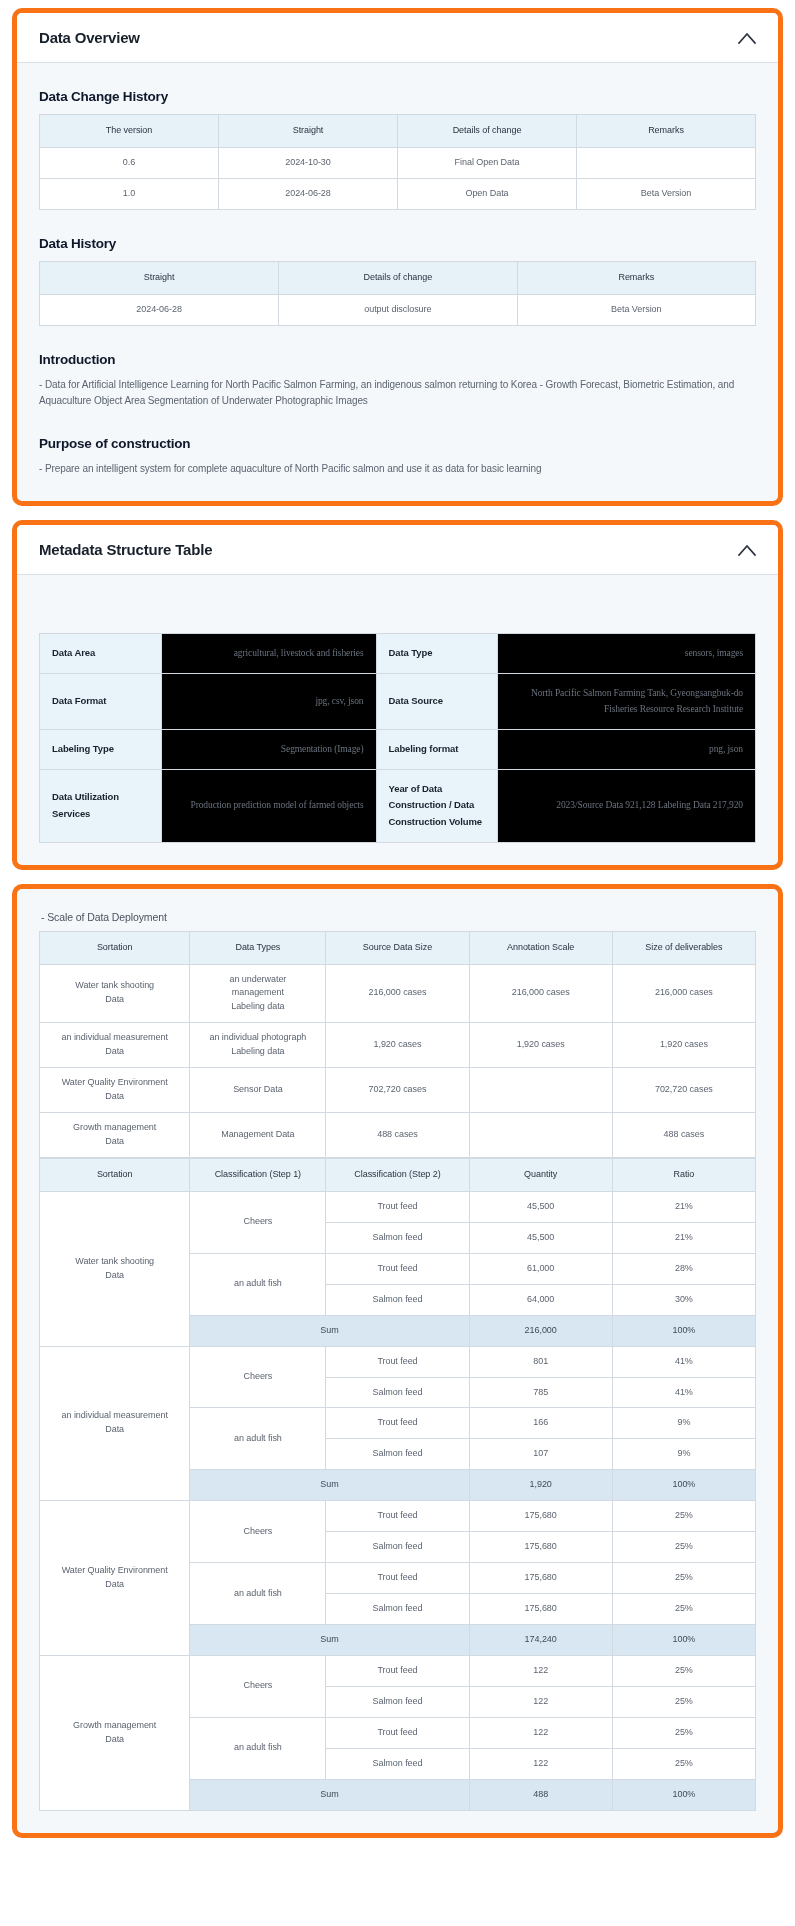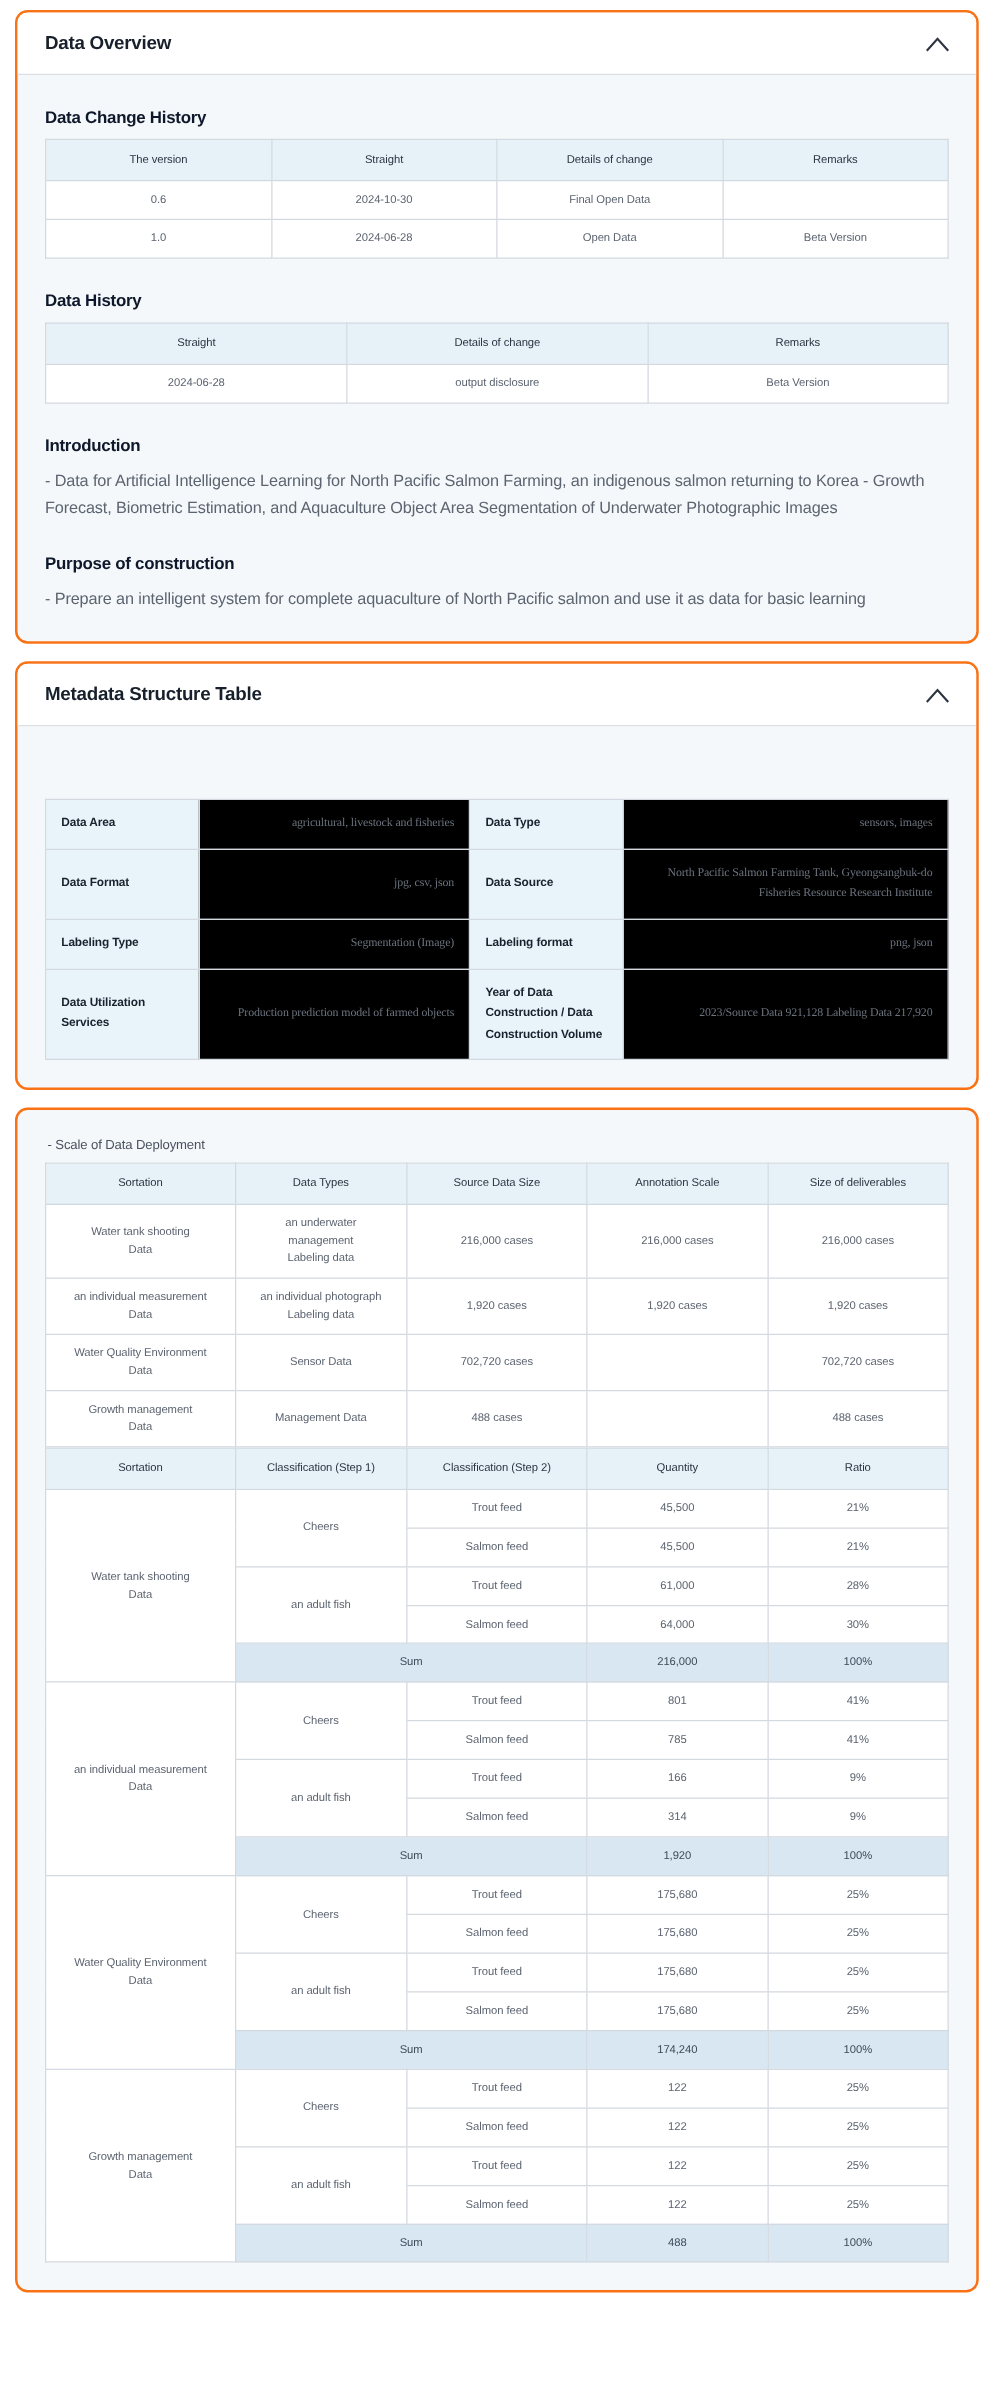--- a/index.html
+++ b/index.html
@@ -9,21 +9,21 @@
     font-family: "Liberation Sans", sans-serif;
   }
   body {
     width: 795px;
     min-height: 1926px;
     padding: 8px 12px 14px 12px;
   }
 
   
   .panel {
-    border: 2px solid #f97316;
+    border: 5px solid #f97316;
     border-radius: 10px;
     background: #f4f8fb;
     margin-bottom: 14px;
     overflow: hidden;
   }
   .panel-header {
     background: #ffffff;
     border-bottom: 1px solid #dcdfe4;
     height: 50px;
     display: flex;
@@ -50,21 +50,21 @@
   
   .sub-heading {
     font-size: 13.5px;
     font-weight: bold;
     color: #0f172a;
     margin: 8px 0 10px 0;
     letter-spacing: -0.2px;
   }
   .sub-heading.spaced { margin-top: 26px; }
   .body-text {
-    font-size: 13px;
+    font-size: 10px;
     color: #5c6470;
     line-height: 1.65;
     margin: 0 0 2px 0;
     letter-spacing: -0.1px;
   }
   .small-label {
     font-size: 10.5px;
     color: #4a525e;
     margin: 4px 0 8px 2px;
     letter-spacing: -0.1px;
@@ -380,21 +380,21 @@
             <td>41%</td>
           </tr>
           <tr>
             <td rowspan="2">an adult fish</td>
             <td>Trout feed</td>
             <td>166</td>
             <td>9%</td>
           </tr>
           <tr>
             <td>Salmon feed</td>
-            <td>314</td>
+            <td>107</td>
             <td>9%</td>
           </tr>
           <tr class="sum-row">
             <td colspan="2">Sum</td>
             <td>1,920</td>
             <td>100%</td>
           </tr>
           <tr>
             <td class="sortation nowrap-cell" rowspan="5">Water Quality Environment
 Data</td>

